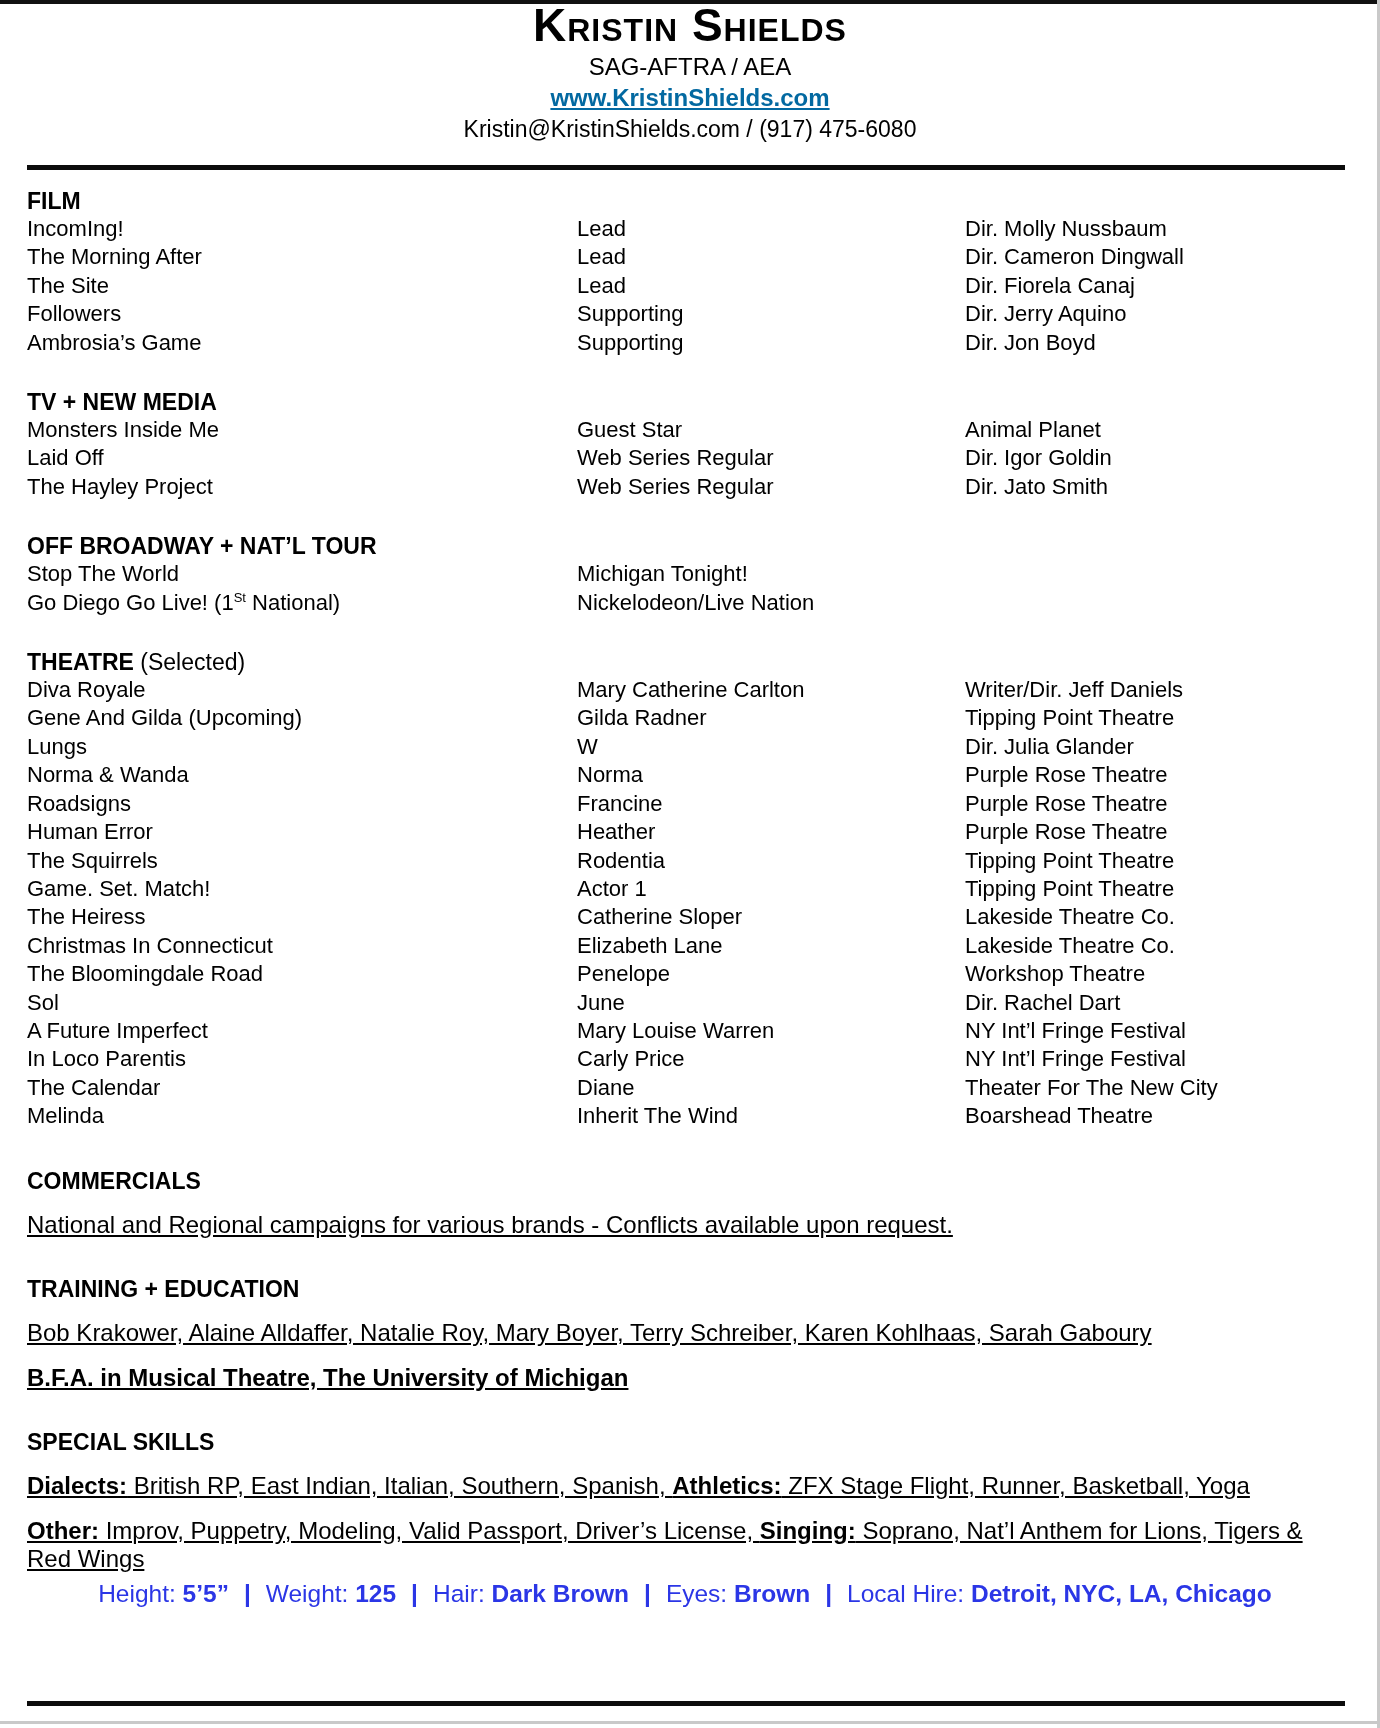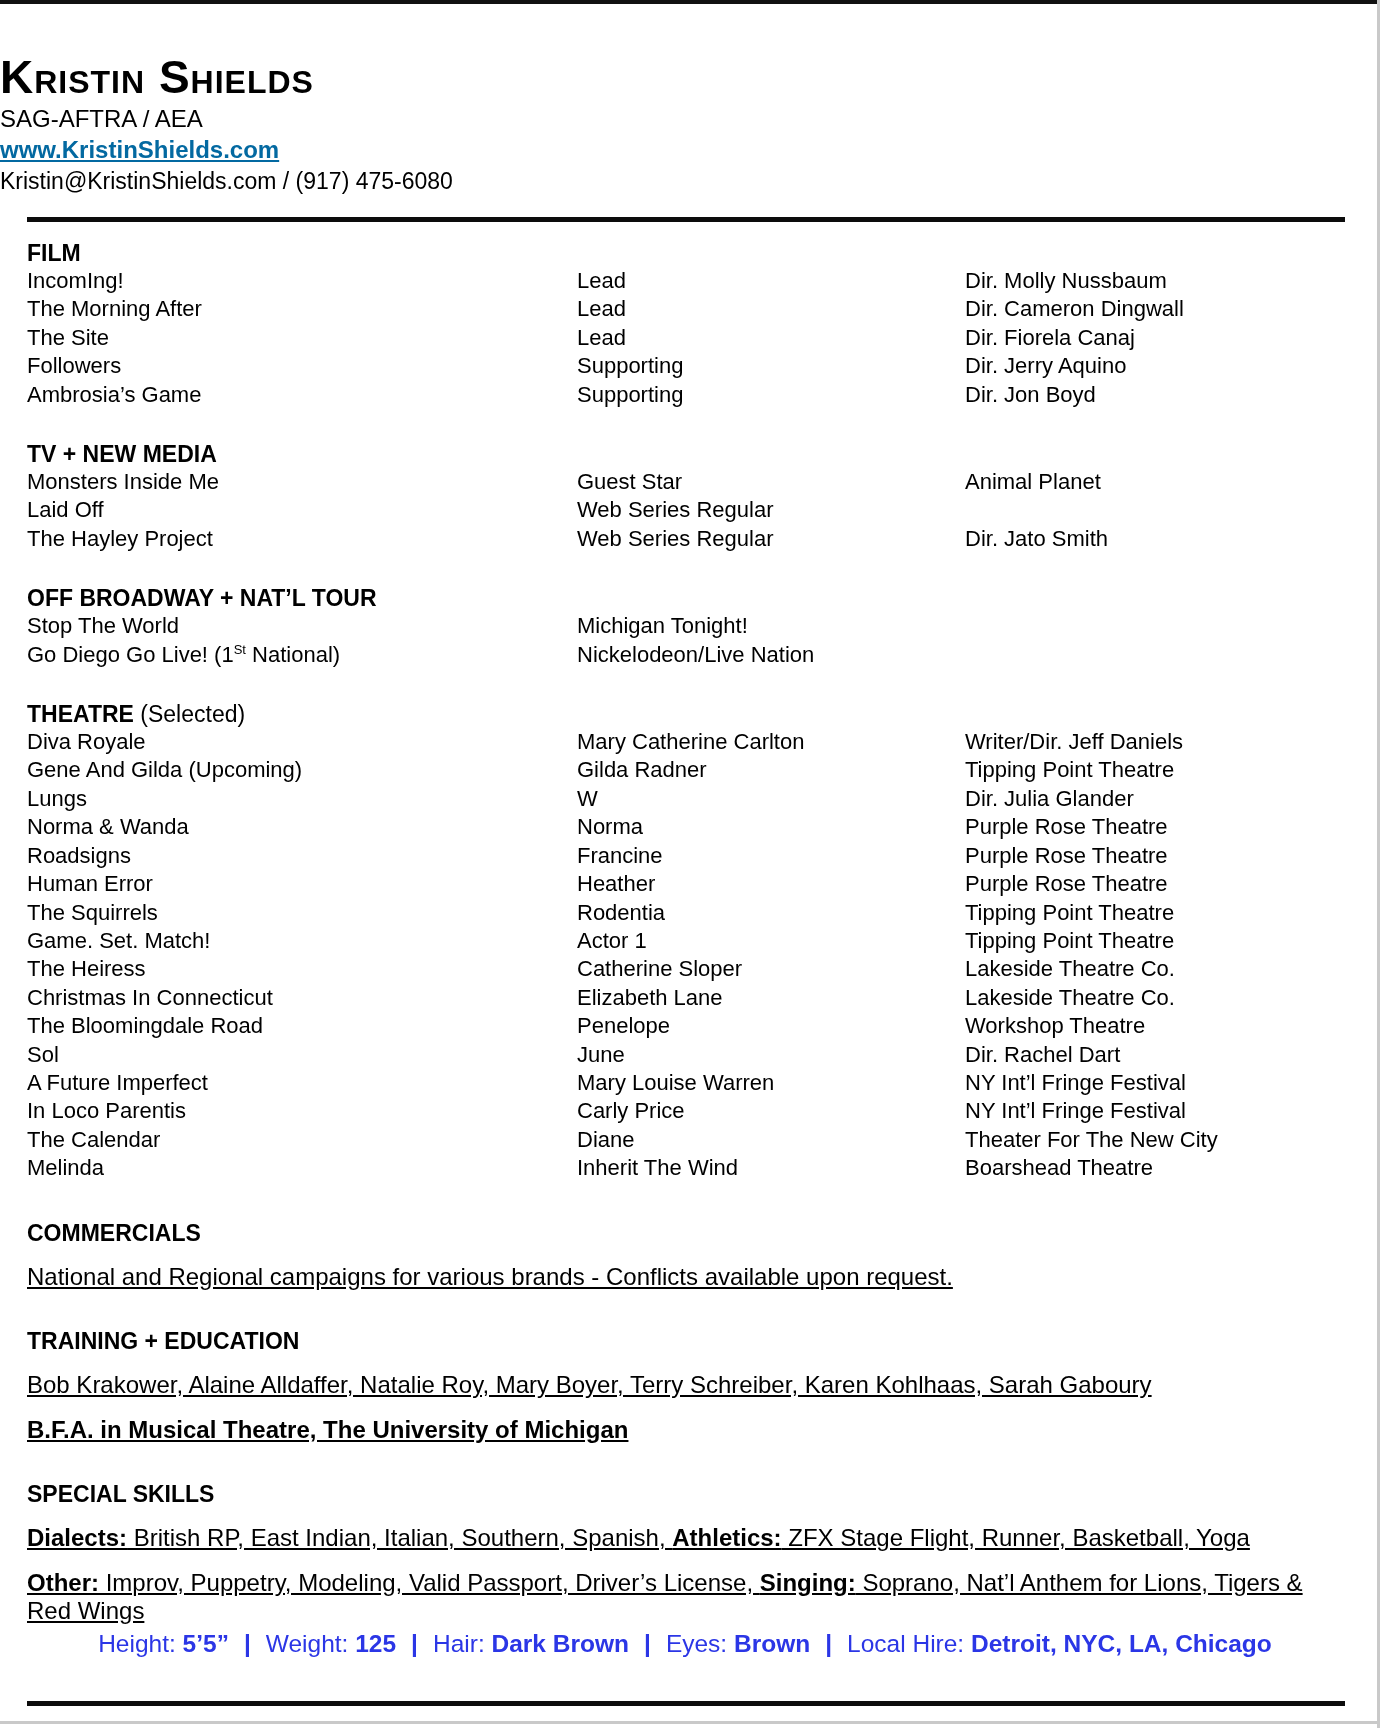--- a/index.html
+++ b/index.html
@@ -5,21 +5,21 @@
   html,body{margin:0;padding:0;}
   body{
     width:1380px;height:1728px;background:#ffffff;position:relative;overflow:hidden;
     font-family:"Liberation Sans",sans-serif;color:#000;
     -webkit-font-smoothing:antialiased;
   }
   .page-top-border{position:absolute;top:0;left:0;width:1377px;height:4px;background:#111;}
   .page-right-edge{position:absolute;top:0;right:0;width:3px;height:1728px;background:#c9c9c9;}
   .page-bottom-edge{position:absolute;left:0;top:1721px;width:1380px;height:3px;background:#c9c9c9;}
 
-  .header{padding-top:52px;}
+  .header{text-align:center;}
   .name{
     font-size:46px;font-weight:bold;font-variant:small-caps;letter-spacing:1px;
     line-height:50px;
   }
   .unions{font-size:24px;line-height:29px;margin-top:2px;}
   .website{margin-top:2px;line-height:29px;}
   .website a{font-size:24px;font-weight:bold;text-decoration:underline;}
   .contact{font-size:23px;line-height:28px;}
   .header-rule{height:5px;background:#0c0c0c;margin:22px 35px 0 27px;}
 
@@ -29,21 +29,21 @@
   .credit-section:first-child .section-title{margin-top:17px;}
   .credit-row{display:grid;grid-template-columns:550px 388px 1fr;}
   .credit-row .cell{font-size:22px;line-height:28.4px;white-space:nowrap;}
   .cell sup{font-size:13px;vertical-align:super;line-height:0;}
 
   .text-section .line{font-size:24px;line-height:28.5px;margin-top:16px;text-decoration:underline;}
   .text-section .line .b{font-weight:bold;}
   .text-section .section-title{margin-top:36px;}
 
   .stats-bar{
-    position:absolute;left:30px;right:40px;top:1630px;text-align:center;
+    position:absolute;left:30px;right:40px;top:1580px;text-align:center;
     font-size:24.5px;white-space:nowrap;
   }
   .stat-label{font-weight:normal;}
   .stat-value{font-weight:bold;}
   .stat-sep{font-weight:bold;margin:0 15px;}
   .footer-rule{position:absolute;left:27px;right:35px;top:1701px;height:5px;background:#0c0c0c;}
 </style>
 </head>
 <body>
 
@@ -93,20 +93,21 @@
       <section class="credit-section">
         <div class="section-title"><span>TV + NEW MEDIA</span></div>
         <div class="credit-row">
           <div class="cell">Monsters Inside Me</div>
           <div class="cell">Guest Star</div>
           <div class="cell">Animal Planet</div>
         </div>
         <div class="credit-row">
           <div class="cell">Laid Off</div>
           <div class="cell">Web Series Regular</div>
+          <div class="cell">Dir. Igor Goldin</div>
         </div>
         <div class="credit-row">
           <div class="cell">The Hayley Project</div>
           <div class="cell">Web Series Regular</div>
           <div class="cell">Dir. Jato Smith</div>
         </div>
       </section>
       <section class="credit-section">
         <div class="section-title"><span>OFF BROADWAY + NAT’L TOUR</span></div>
         <div class="credit-row">

